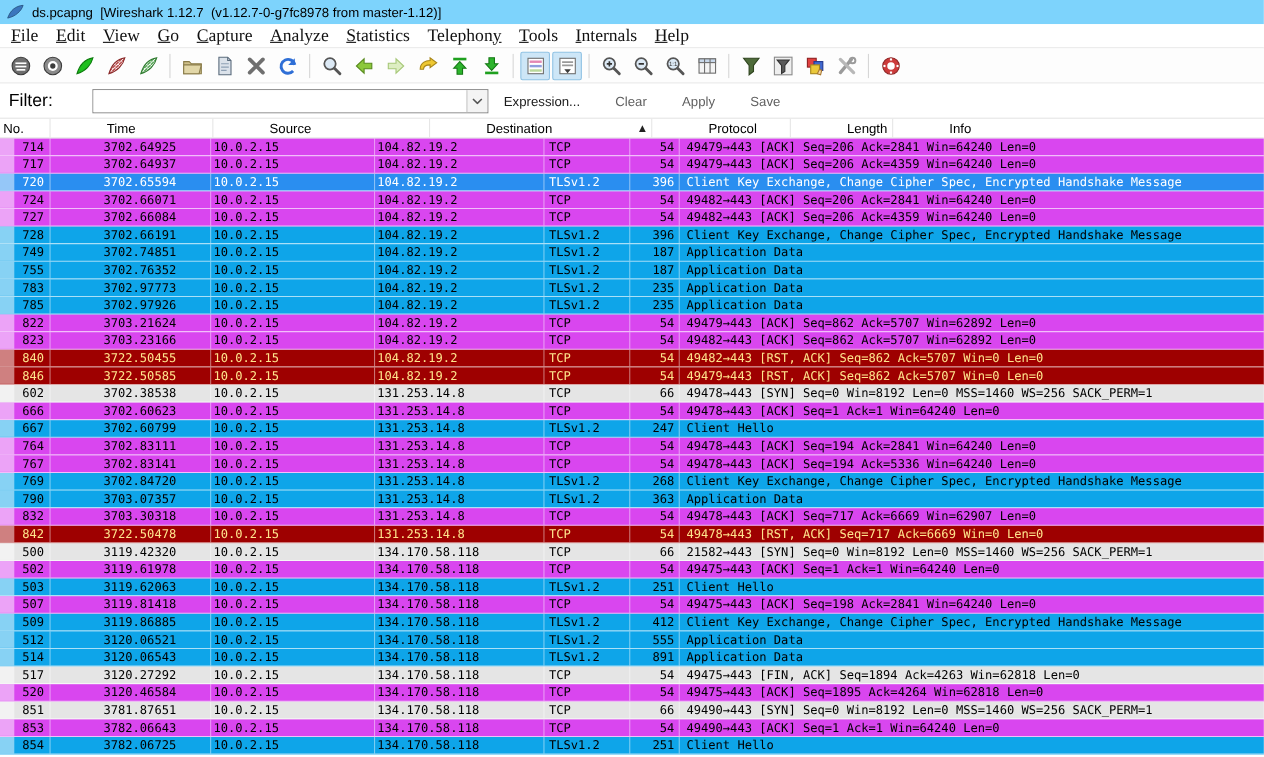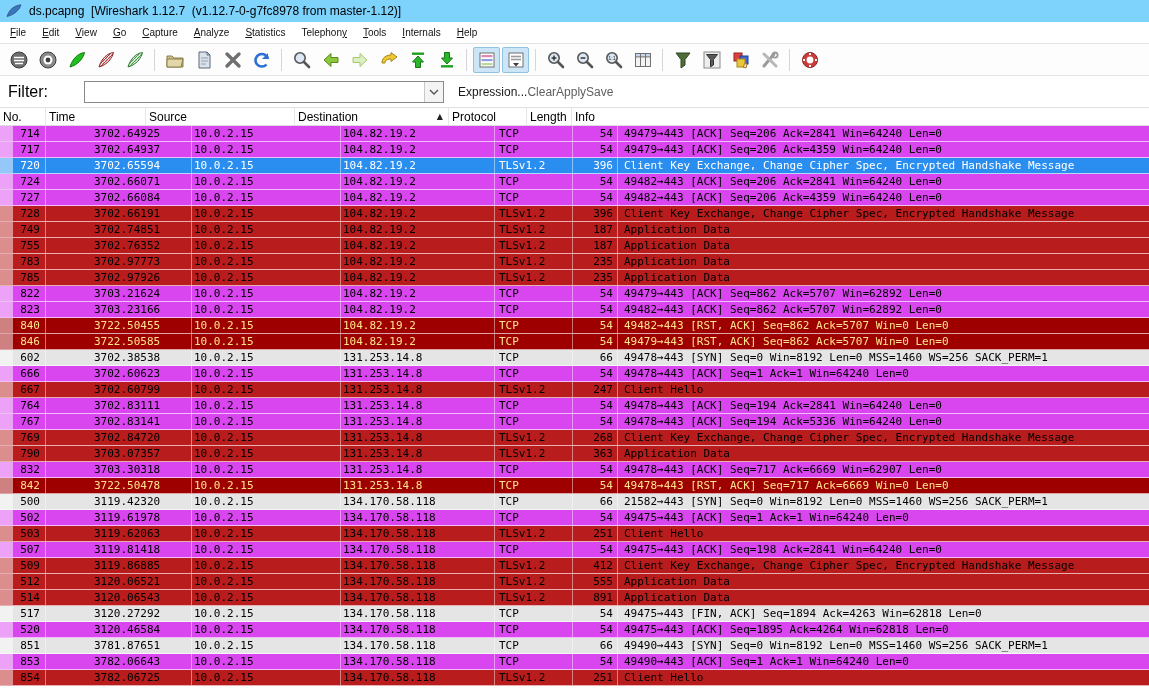--- a/index.html
+++ b/index.html
@@ -5,56 +5,56 @@
   * { margin:0; padding:0; box-sizing:border-box; }
   html,body { width:1149px; height:688px; overflow:hidden; background:#fff;
     font-family:"Liberation Sans","DejaVu Sans",sans-serif; }
   
   .titlebar { height:22px; background:#7dd3fc; display:flex; align-items:center; padding-left:6px; }
   .titlebar .fin { width:16px; height:14px; margin-right:7px; }
   .title-text { font-size:12px; color:#000; white-space:pre; }
   
   .menubar { height:22px; background:#ffffff; display:flex; align-items:center; padding-left:2px;
     border-bottom:1px solid #e4e4e4; }
-  .menu-item { font-size:10px; color:#111; padding:3px 8px; cursor:default; }
+  .menu-item { font-size:16px; color:#111; padding:3px 8px; cursor:default;font-family:Liberation Serif, serif; }
   .menu-item u { text-decoration:underline; }
   
   .toolbar { height:32px; background:#fdfdfd; display:flex; align-items:center; padding-left:4px;
     border-bottom:1px solid #e4e4e4; }
   .tbtn { width:27px; height:26px; display:flex; align-items:center; justify-content:center;
     margin:0 1px; border:1px solid transparent; border-radius:2px; }
   .tbtn.toggled { background:#cde6f7; border-color:#90c2e4; }
   .tsep { width:0; height:22px; border-left:1px solid #d6d6d6; margin:0 5px; }
   
   .filterbar { height:32px; background:#ffffff; display:flex; align-items:center; padding-left:8px;
     border-bottom:1px solid #e0e0e0; }
   .filter-label { font-size:16px; color:#000; margin-right:10px; }
   .filter-combo { width:360px; height:22px; border:1px solid #8a8a8a; background:#fff;
     display:flex; align-items:stretch; margin-left:26px; }
   .filter-input { flex:1; border:none; outline:none; font-size:12px; padding:0 4px;
     font-family:"Liberation Sans",sans-serif; }
   .combo-arrow { width:19px; border-left:1px solid #c8c8c8; background:#f4f4f4;
     display:flex; align-items:center; justify-content:center; }
-  .filter-actions { display:flex; align-items:center; margin-left:14px; gap:0; }
+  .filter-actions { display:flex; align-items:center; margin-left:14px; gap:32px; }
   .filter-btn { font-size:12px; color:#5f5f5f; cursor:default; }
   .filter-btn.primary { color:#1a1a1a; }
   
   .hdr { height:18px; display:flex; background:#ffffff; border-bottom:1px solid #dcdcdc;
-    font-size:12px; color:#000; }
+    font-size:12px; color:#000;gap:48px; }
   .hcell { display:flex; align-items:center; padding-left:3px; border-right:1px solid #e6e6e6;
     white-space:nowrap; overflow:hidden; position:relative; }
   .hc-no{width:46px;} .hc-time{width:100px;} .hc-src{width:149px;} .hc-dst{width:154px;}
   .hc-proto{width:78px;} .hc-len{width:45px;} .hc-info{flex:1; border-right:none;}
   .sort-arrow { position:absolute; right:5px; top:4px; font-size:8px; color:#222;
     font-family:"DejaVu Sans",sans-serif; }
   .rows { font-family:"DejaVu Sans Mono","Liberation Mono",monospace; font-size:11px; color:#000; }
   .prow { height:16px; display:flex; align-items:stretch; line-height:15px; white-space:nowrap;
     border-bottom:1px solid rgba(255,255,255,0.65); }
   .prow.tcp { background:#d946ef; }
-  .prow.tls { background:#b91c1c; }
+  .prow.tls { background:#0ea5e9; }
   .prow.bad { background:#9e0000; color:#ffe48c; }
   .prow.syn { background:#e5e5e5; color:#000; }
   .prow.selected { background:#2a8ef0; color:#ffffff; }
   .pcell { overflow:hidden; border-right:1px solid rgba(255,255,255,0.45); }
   .c-gut { width:13px; background:rgba(255,255,255,0.5); border-right:none; }
   .c-no { width:33px; text-align:right; padding-right:5px; }
   .c-time { width:100px; padding-left:2px;margin-left:46px; }
   .c-src { width:149px; padding-left:2px; }
   .c-dst { width:154px; padding-left:2px; }
   .c-proto { width:78px; padding-left:4px; }

